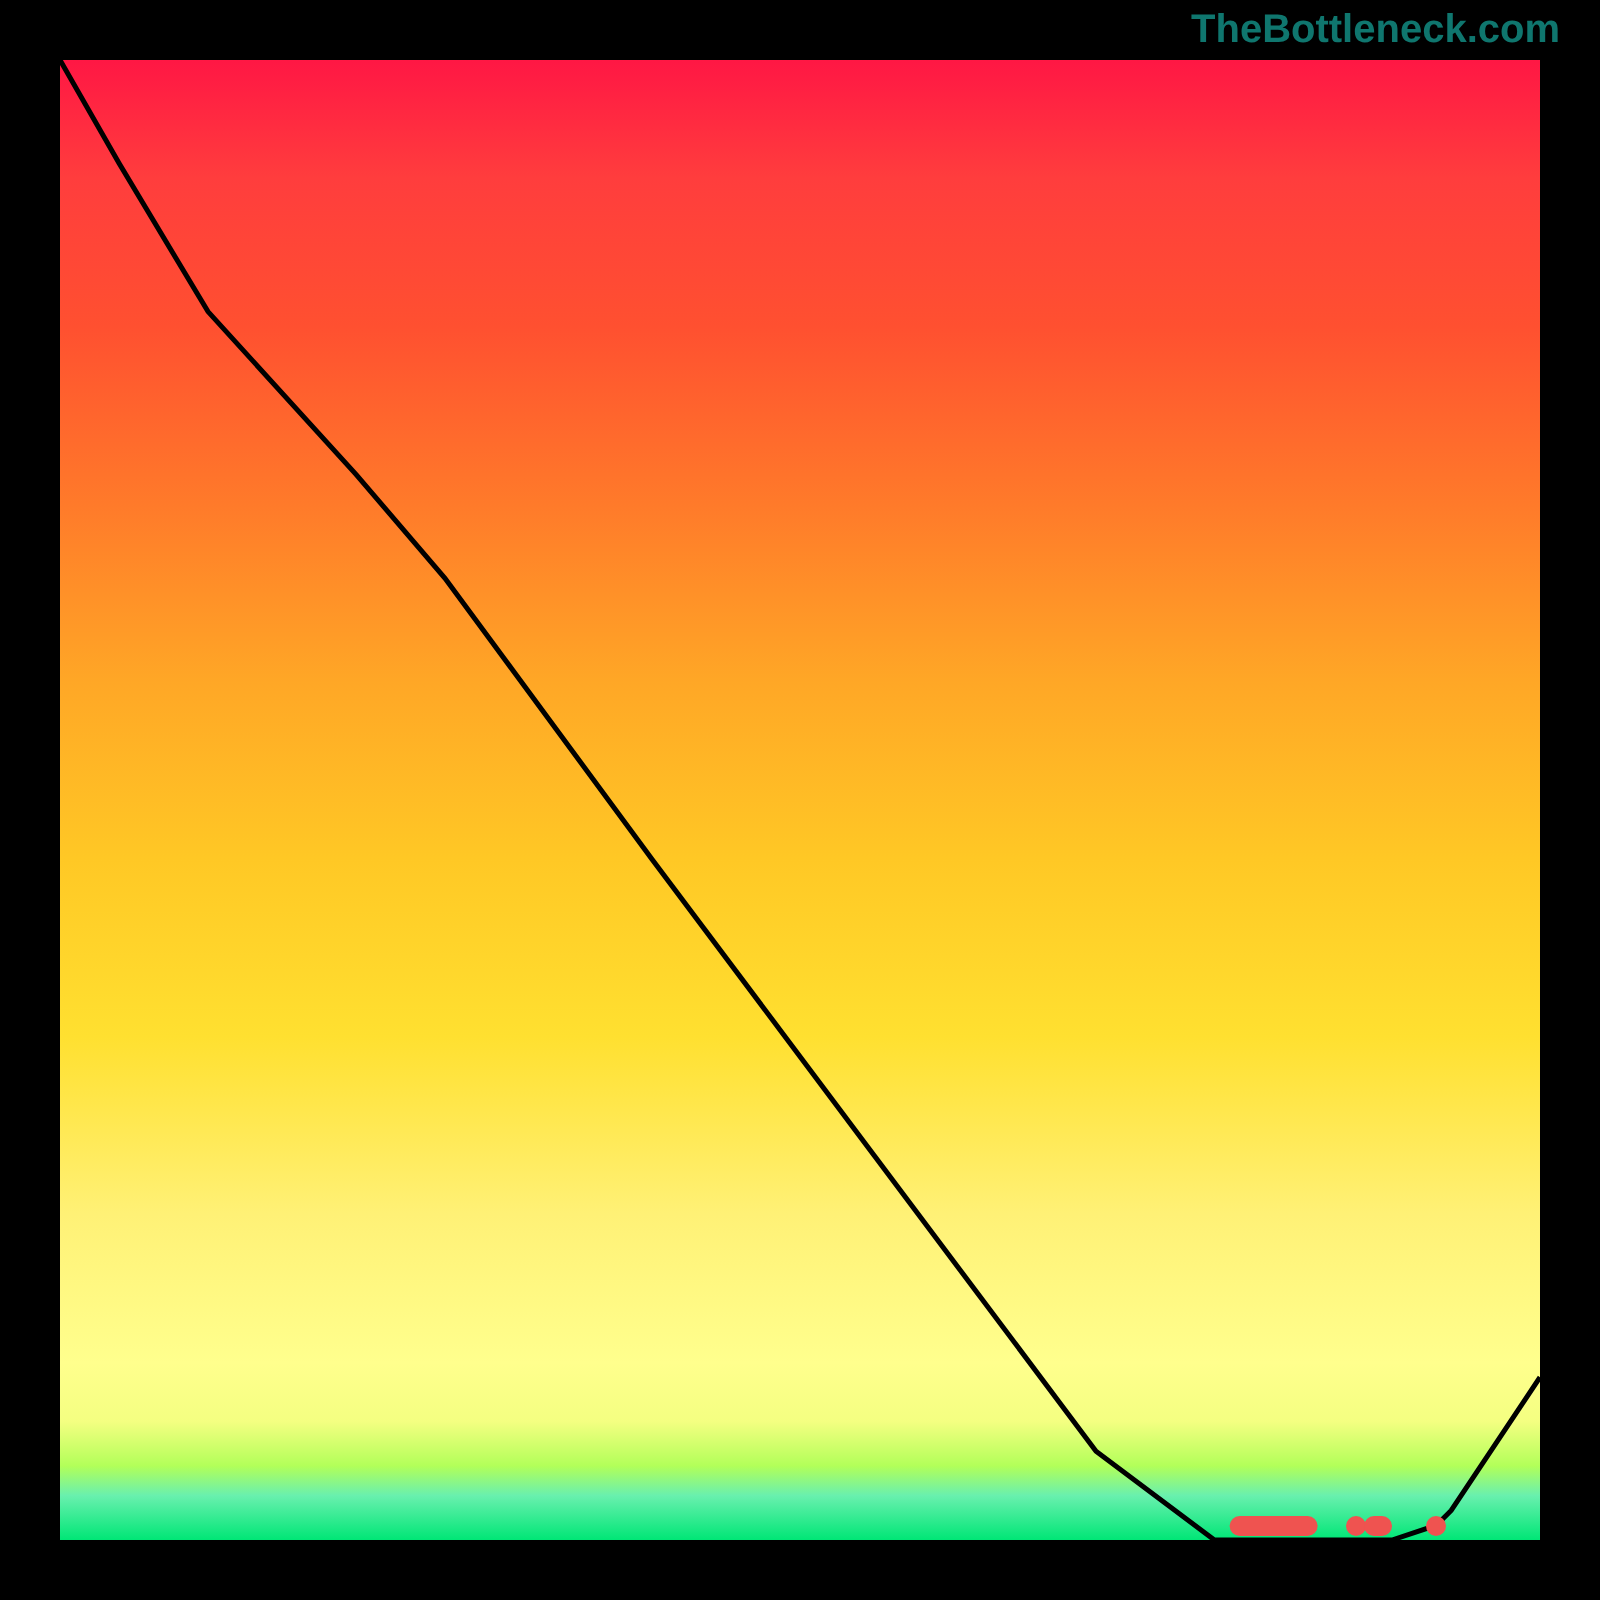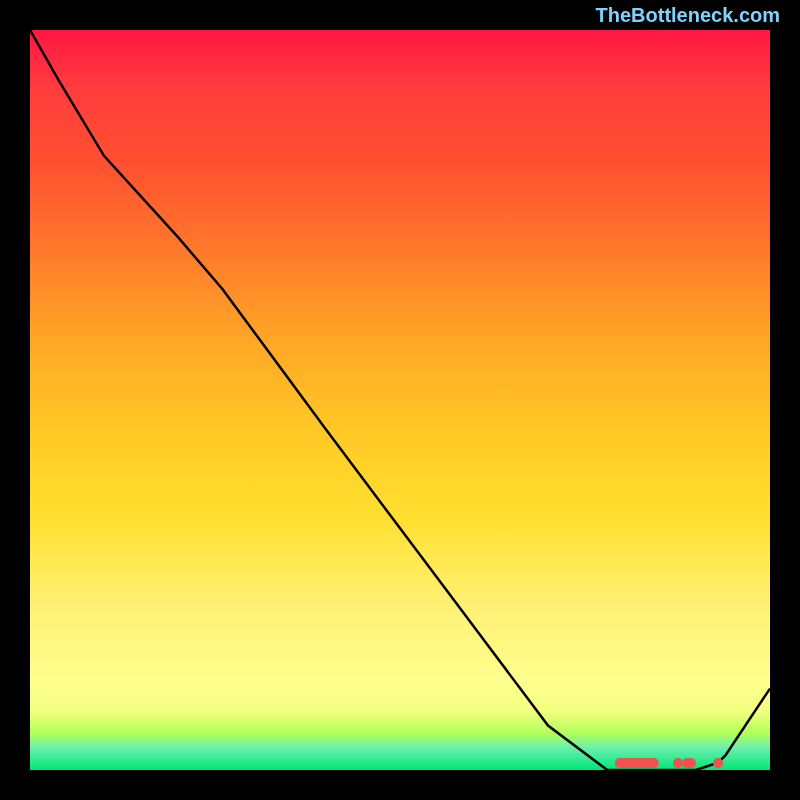--- a/index.html
+++ b/index.html
@@ -8,21 +8,21 @@
     height: 800px;
     background: #000;
     font-family: Arial, sans-serif;
     position: relative;
     overflow: hidden;
   }
   .watermark {
     position: absolute;
     top: 4px;
     right: 20px;
-    color: #7dd3fc;
+    color: #0f766e;
     font-size: 20px;
     font-weight: bold;
     z-index: 10;
   }
   .plot-area {
     position: absolute;
     top: 30px;
     left: 30px;
     width: 740px;
     height: 740px;

